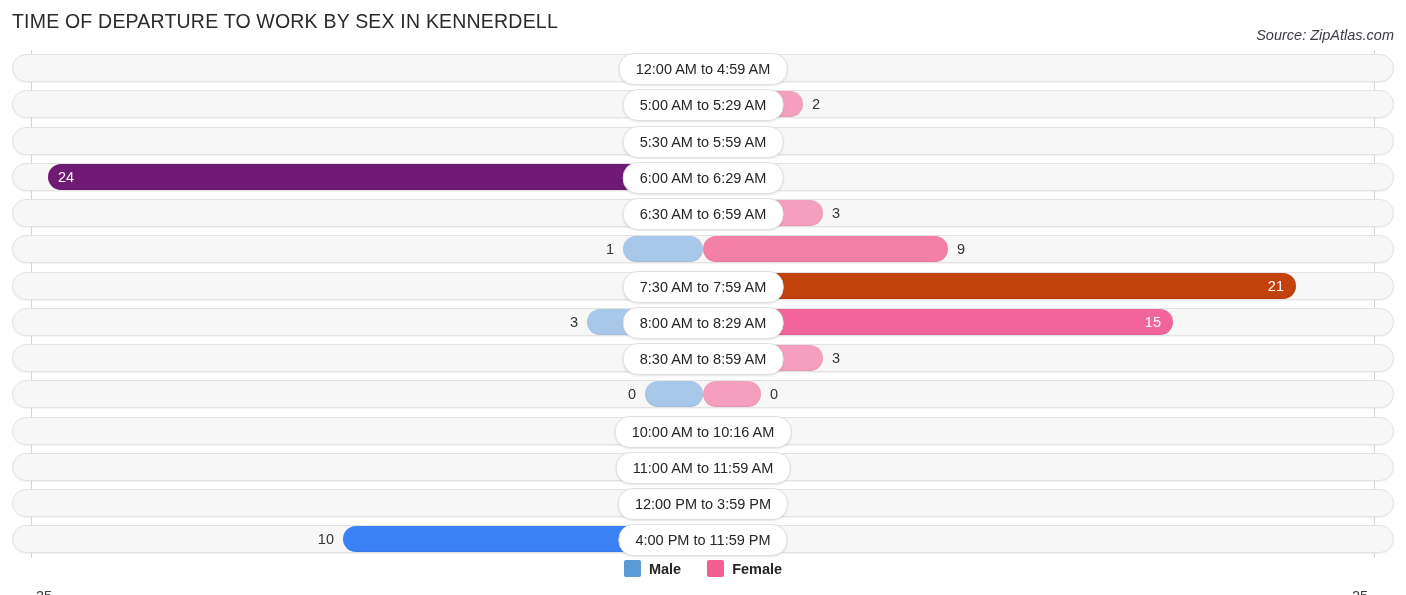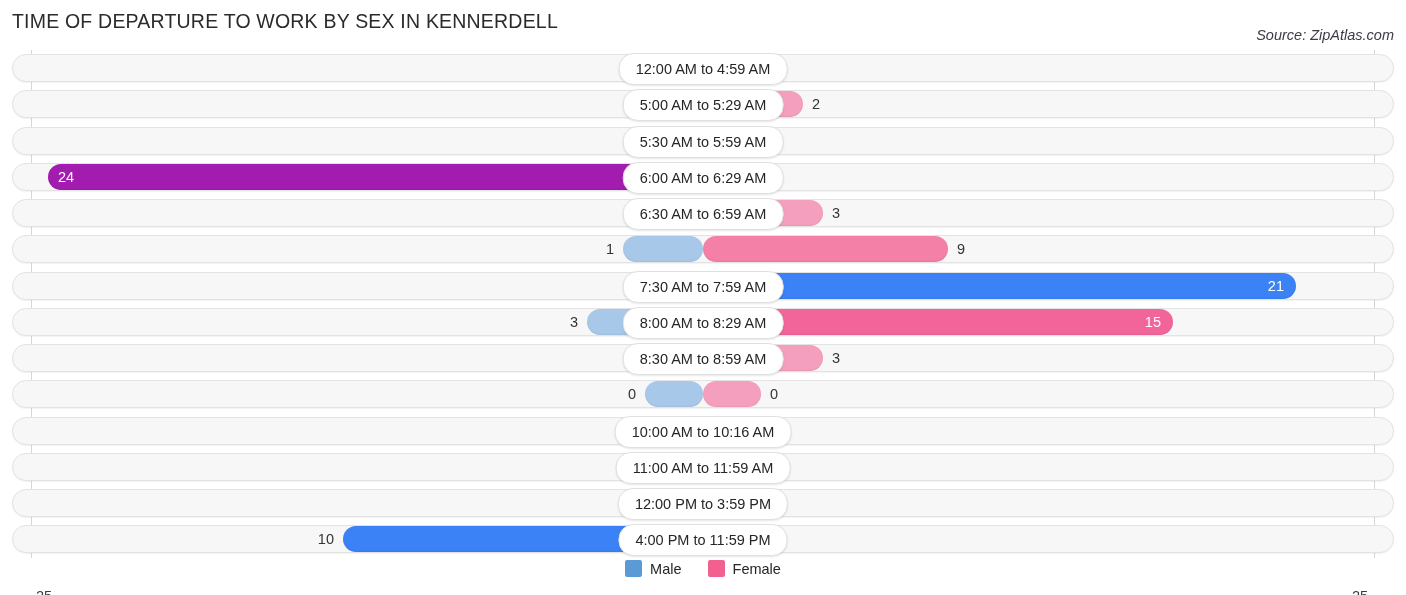--- a/index.html
+++ b/index.html
@@ -191,20 +191,21 @@
     gap: 8px;
   }
   .legend-swatch {
     width: 17px;
     height: 17px;
     border-radius: 2px;
   }
   .legend-label {
     font-size: 14.5px;
     color: #262626;
+    font-weight: bold;
   }
 </style>
 </head>
 <body>
 
 <div class="header">
   <div class="chart-title">TIME OF DEPARTURE TO WORK BY SEX IN KENNERDELL</div>
   <div class="source-label">Source: ZipAtlas.com</div>
 </div>
 
@@ -250,21 +251,21 @@
         <div class="half female">
           <div class="bar female" style="width: 58px; background: rgb(245, 159, 190);">
             <span class="val female-out">0</span>
           </div>
         </div>
         <div class="cat-pill">5:30 AM to 5:59 AM</div>
       </div>
       <div class="row">
         <div class="track"></div>
         <div class="half male">
-          <div class="bar male" style="width: 655px; background: #a21caf;">
+          <div class="bar male" style="width: 655px; background: #701a75;">
             <span class="val inside male-in">24</span>
           </div>
         </div>
         <div class="half female">
           <div class="bar female" style="width: 58px; background: rgb(245, 159, 190);">
             <span class="val female-out">0</span>
           </div>
         </div>
         <div class="cat-pill">6:00 AM to 6:29 AM</div>
       </div>
@@ -296,21 +297,21 @@
         </div>
       </div>
       <div class="row">
         <div class="track"></div>
         <div class="half male">
           <div class="bar male" style="width: 58px; background: rgb(168, 200, 234);">
             <span class="val male-out">0</span>
           </div>
         </div>
         <div class="half female">
-          <div class="bar female" style="width: 593px; background: #3b82f6;">
+          <div class="bar female" style="width: 593px; background: #c2410c;">
             <span class="val inside female-in">21</span>
           </div>
         </div>
         <div class="cat-pill">7:30 AM to 7:59 AM</div>
       </div>
       <div class="row">
         <div class="track"></div>
         <div class="half male">
           <div class="bar male" style="width: 116px; background: rgb(168, 200, 234);">
             <span class="val male-out">3</span>

